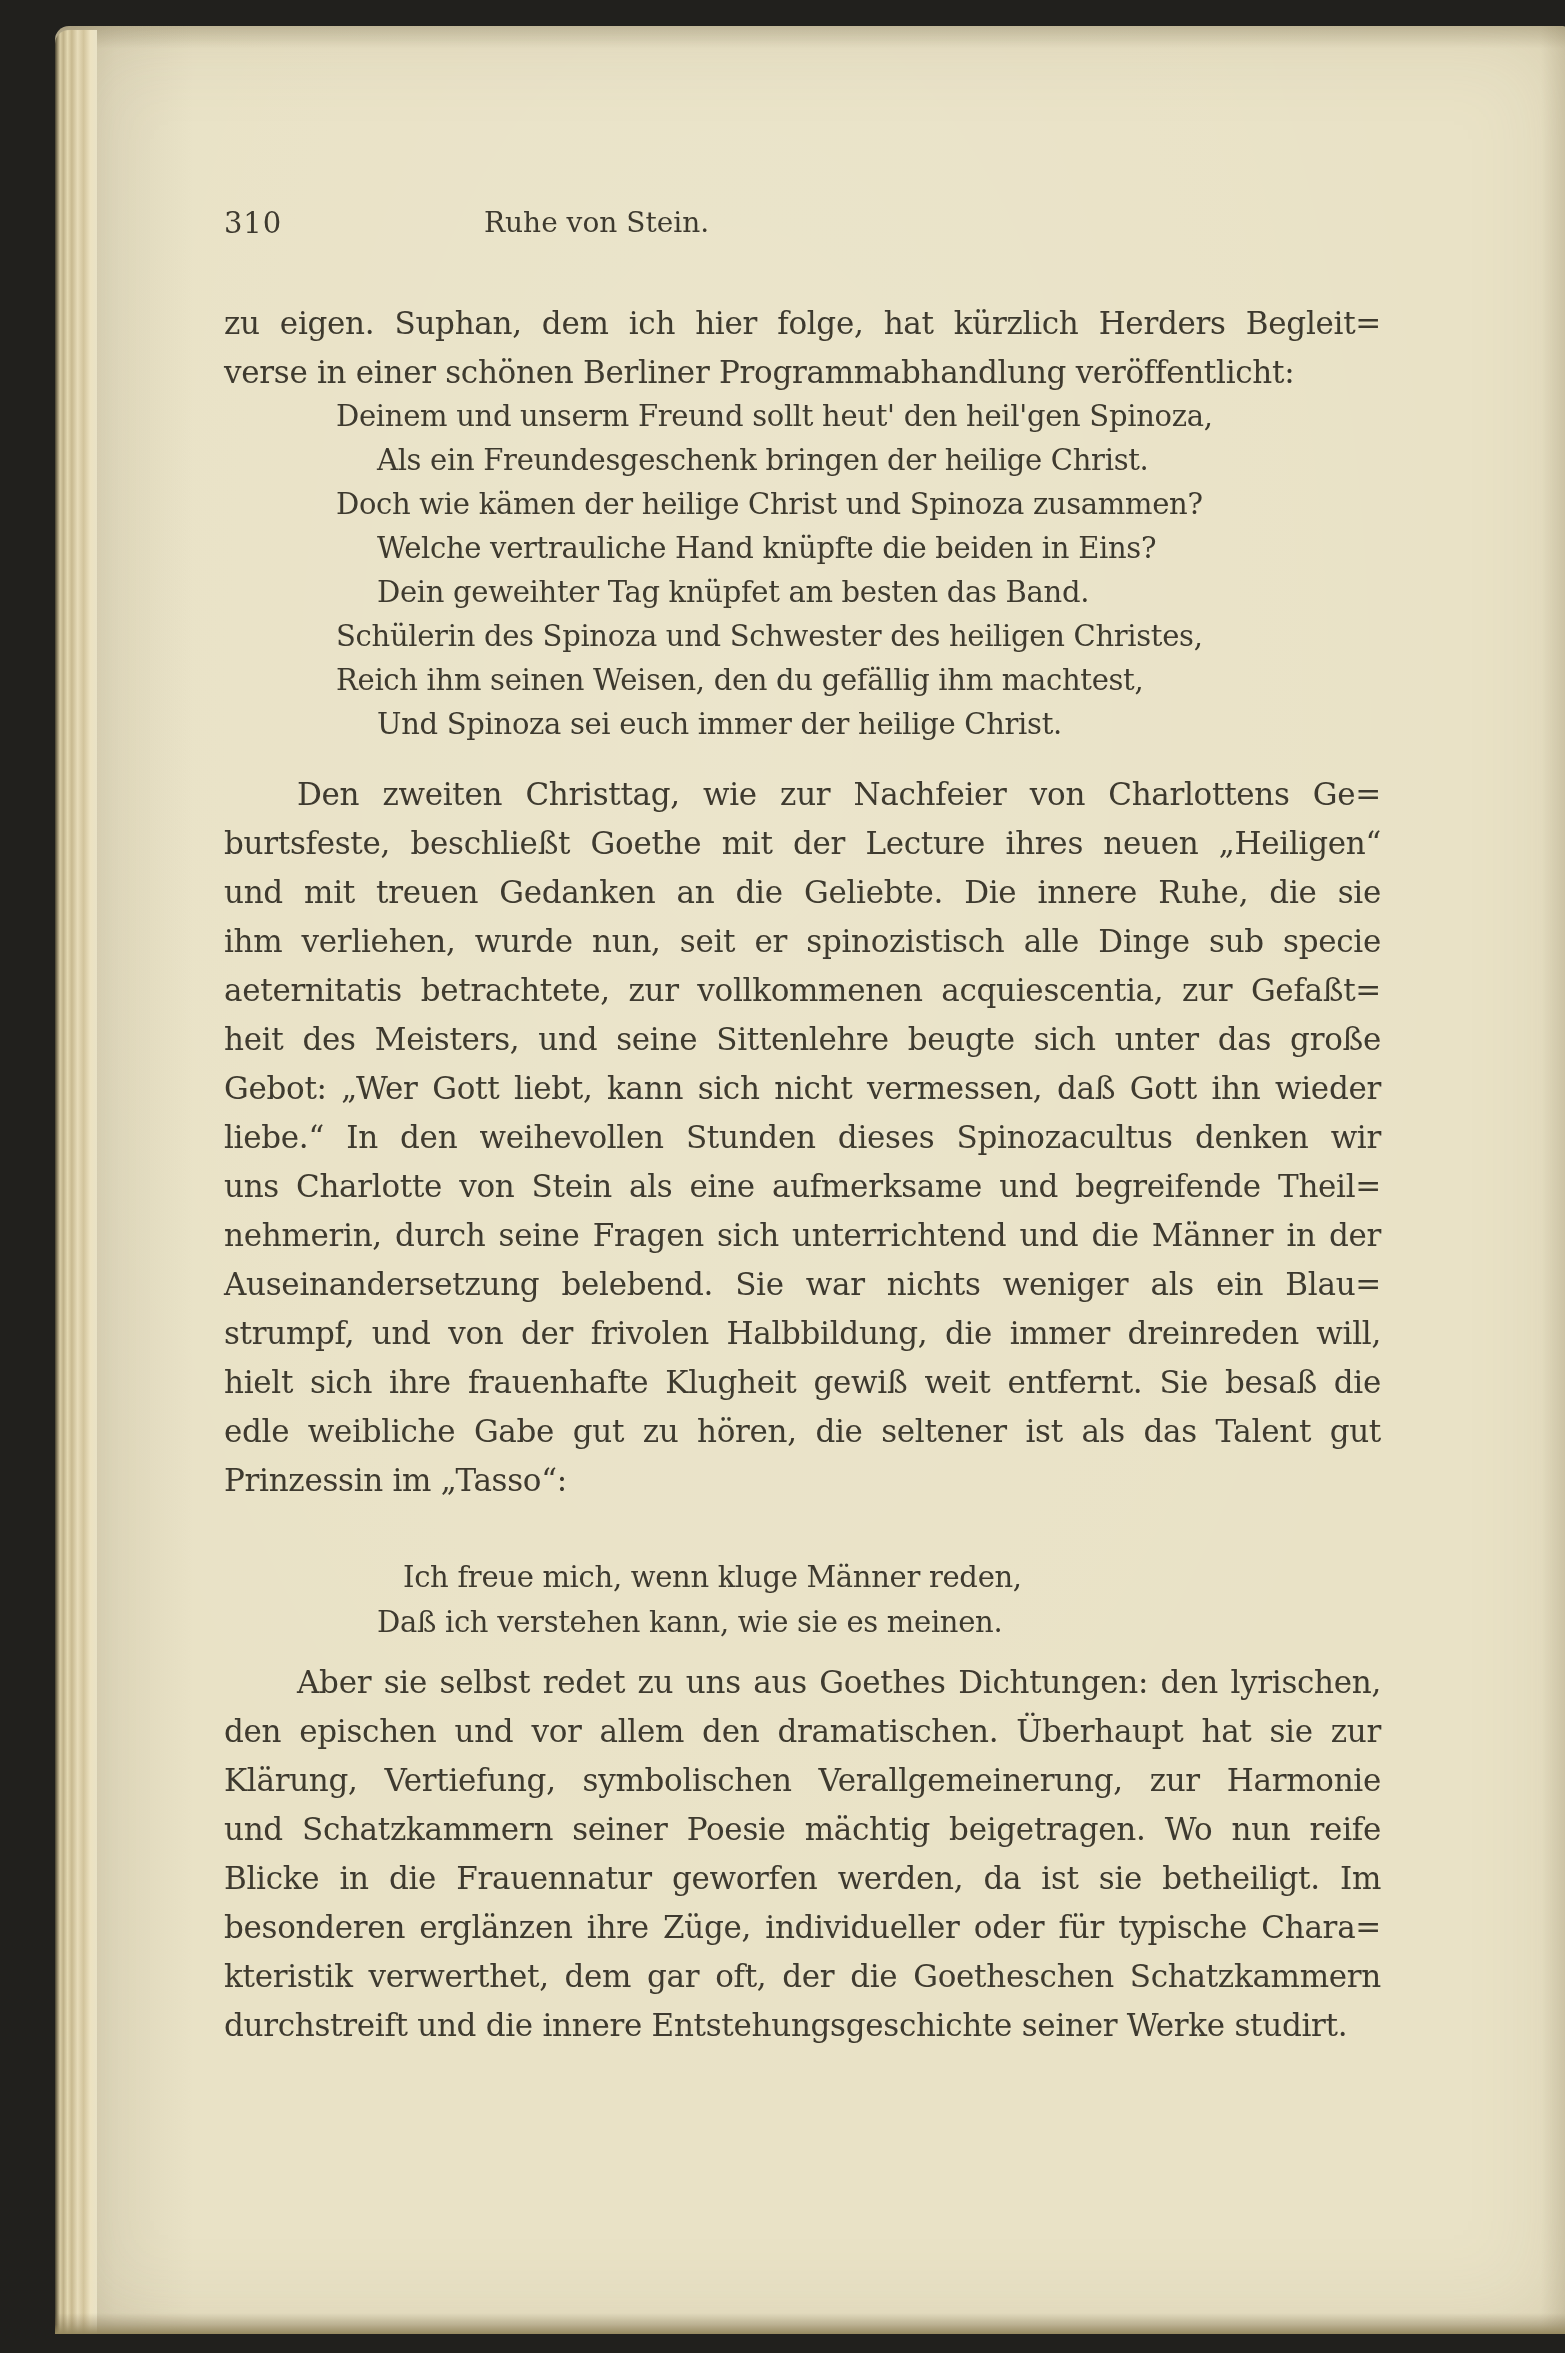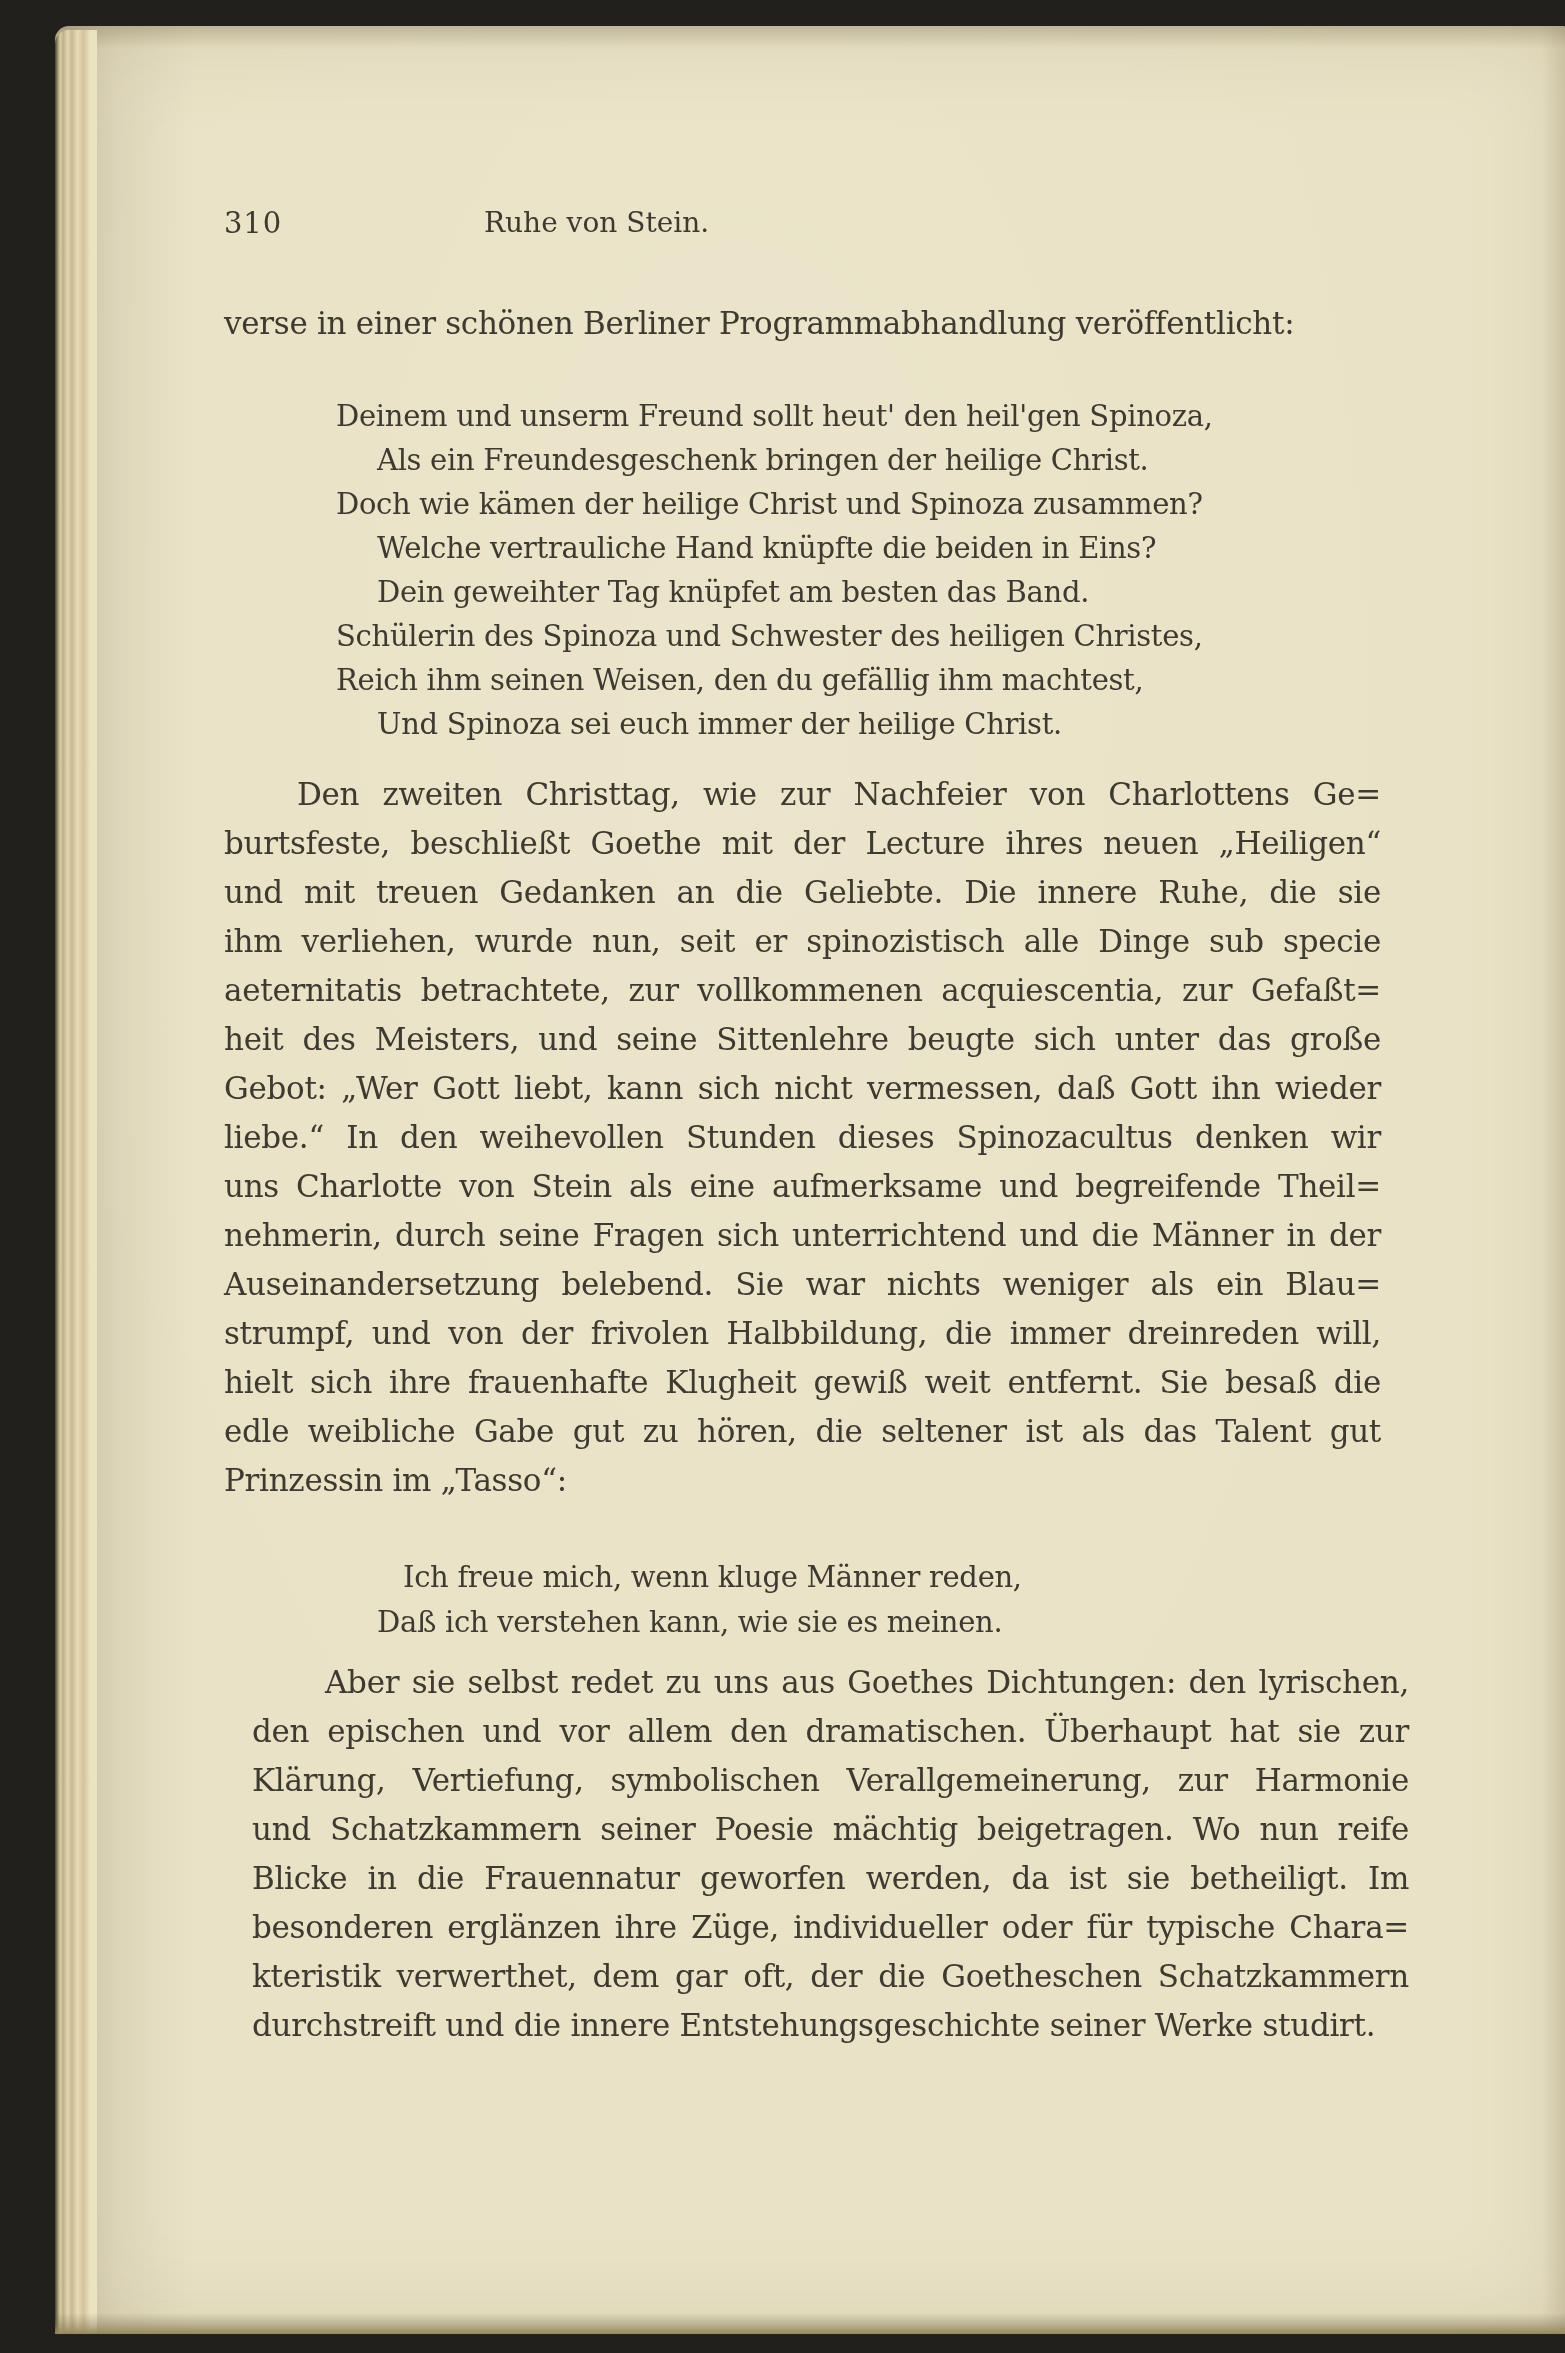--- a/index.html
+++ b/index.html
@@ -46,36 +46,37 @@
   .para .line.end{text-align:justify;text-align-last:left;}
   .para .line.first{text-indent:73px;}
   .poem .line{font-size:29px;line-height:44px;text-align:left;}
   .poem .line.ind{margin-left:41px;}
   .quote .line{font-size:29px;line-height:45px;text-align:left;}
   .quote .line.first{margin-left:26px;}
   .p1{left:224px;top:299px;}
   .poem{left:336px;top:394px;}
   .p2{left:224px;top:770px;}
   .quote{left:377px;top:1555px;}
-  .p3{left:224px;top:1658px;margin-left:28px;}
+  .p3{left:224px;top:1658px;}
 </style>
 </head>
 <body>
 
 <div class="scene">
   <div class="page">
     <div class="edges"></div>
     <div class="bottom-edge"></div>
   </div>
 
   <div class="header-num ink">310</div>
 
   <div class="header-title ink">Ruhe von Stein.</div>
 
   <div class="block para p1 ink">
+      <div class="line">zu eigen. Suphan, dem ich hier folge, hat kürzlich Herders Begleit=</div>
       <div class="line end">verse in einer schönen Berliner Programmabhandlung veröffentlicht:</div>
     </div>
 
   <div class="block poem ink">
       <div class="line">Deinem und unserm Freund sollt heut' den heil'gen Spinoza,</div>
       <div class="line ind">Als ein Freundesgeschenk bringen der heilige Christ.</div>
       <div class="line">Doch wie kämen der heilige Christ und Spinoza zusammen?</div>
       <div class="line ind">Welche vertrauliche Hand knüpfte die beiden in Eins?</div>
       <div class="line ind">Dein geweihter Tag knüpfet am besten das Band.</div>
       <div class="line">Schülerin des Spinoza und Schwester des heiligen Christes,</div>

